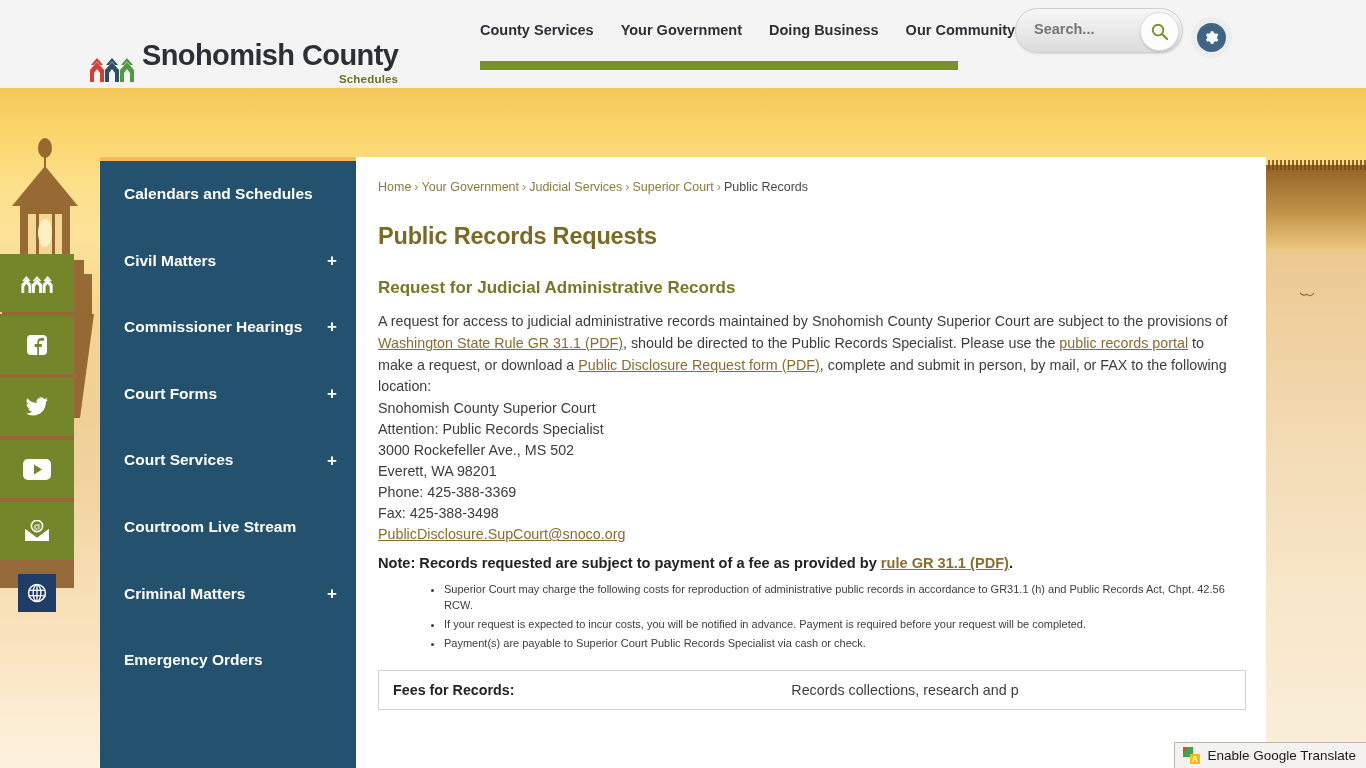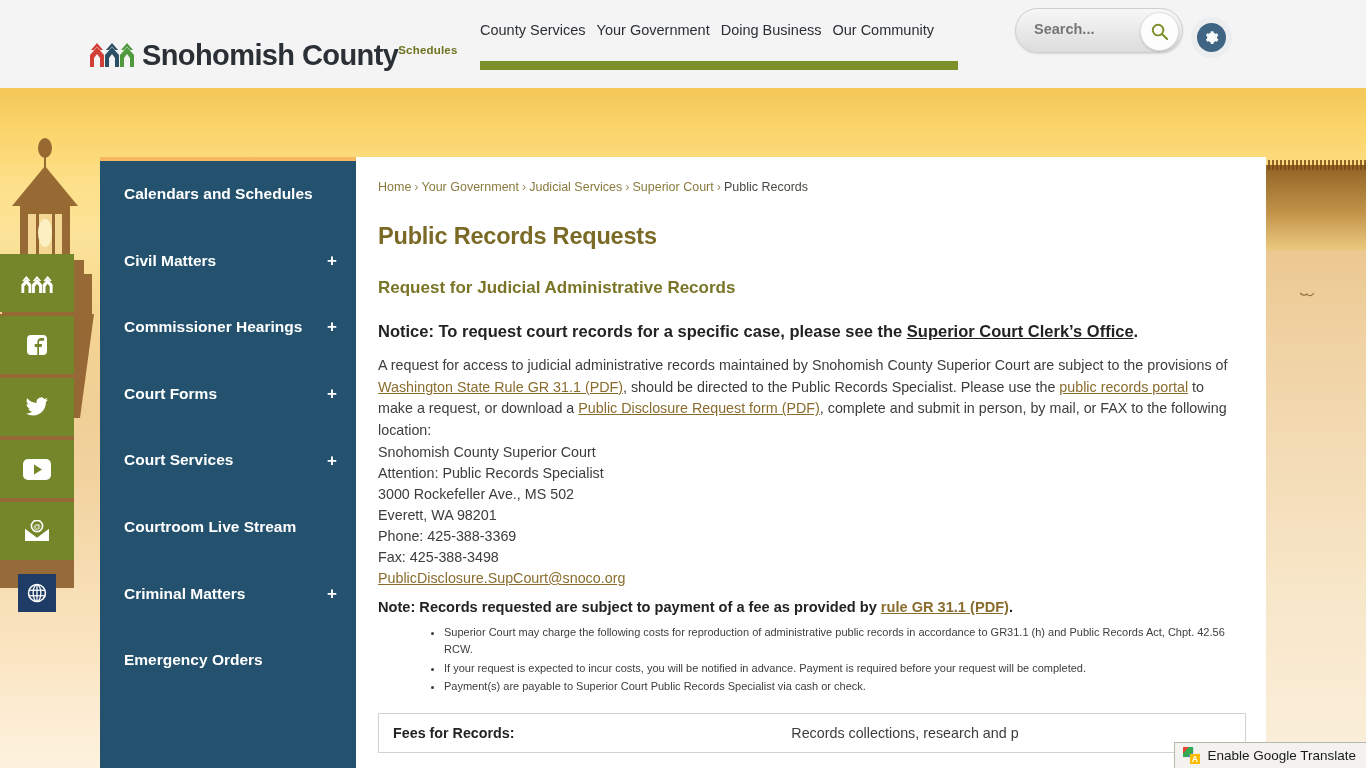--- a/index.html
+++ b/index.html
@@ -59,34 +59,34 @@
     position: absolute; left: 0; top: 88px; width: 110px; height: 500px; z-index: 1;
   }
 
   
   #header {
     position: absolute; left: 0; top: 0; width: 1366px; height: 88px;
     background: #f4f4f4; z-index: 20;
   }
   #logo-wrap { position: absolute; left: 88px; top: 22px; display: flex; align-items: flex-end; }
   #logo-arrows { width: 48px; height: 28px; margin-right: 6px; margin-bottom: 3px; }
-  #logo-text-wrap { display: flex; flex-direction: row; margin-top: 19px; }
+  #logo-text-wrap { display: flex; flex-direction: column; margin-top: 19px; }
   #logo-title {
     font-size: 29px; font-weight: bold; color: #2b3036;
     letter-spacing: -0.6px; line-height: 1; white-space: nowrap;
   }
   #logo-sub {
     font-size: 11.5px; font-weight: bold; color: #6d7321;
     letter-spacing: .2px; text-align: right; margin-top: 3px;
   }
 
   #topnav {
     position: absolute; left: 480px; top: 22px; width: 478px;
   }
-  #topnav-items { display: flex; gap: 11px; font-size: 14.5px; font-weight: normal; color: #2b3036; }
+  #topnav-items { display: flex; gap: 27px; font-size: 14.5px; font-weight: bold; color: #2b3036; }
   #topnav-items > div { cursor: pointer; white-space: nowrap; }
   #topnav-bar {
     position: absolute; left: 0; top: 39px; width: 478px; height: 9px;
     background: #7b9028;
   }
 
   #searchbox {
     position: absolute; left: 1015px; top: 8px;
     width: 168px; height: 45px; border-radius: 23px;
     background: linear-gradient(to bottom, #f7f7f7, #dcdcdc);
@@ -364,21 +364,20 @@
 <div id="content">
 
   <div id="breadcrumb">
     <a>Home</a><span class="sep">›</span><a>Your Government</a><span class="sep">›</span><a>Judicial Services</a><span class="sep">›</span><a>Superior Court</a><span class="sep">›</span><span class="current">Public Records</span>
   </div>
 
   <h1 id="page-title">Public Records Requests</h1>
 
   <h2 id="h2-sub">Request for Judicial Administrative Records</h2>
 
-  <div id="notice"><span>Notice: To request court records for a specific case, please see the </span><a>Superior Court Clerk’s Office</a><span>.</span></div>
 
   <p id="para1"><span>A request for access to judicial administrative records maintained by Snohomish County Superior Court are subject to the provisions of </span><a class="olink">Washington State Rule GR 31.1 (PDF)</a><span>, should be directed to the Public Records Specialist. Please use the </span><a class="olink">public records portal</a><span> to make a request, or download a </span><a class="olink">Public Disclosure Request form (PDF)</a><span>, complete and submit in person, by mail, or FAX to the following location:</span></p>
 
   <div class="addr-line">Snohomish County Superior Court</div>
   <div class="addr-line">Attention: Public Records Specialist</div>
   <div class="addr-line">3000 Rockefeller Ave., MS 502</div>
   <div class="addr-line">Everett, WA 98201</div>
   <div class="addr-line">Phone: 425-388-3369</div>
   <div class="addr-line">Fax: 425-388-3498</div>
   <div class="addr-line"><a>PublicDisclosure.SupCourt@snoco.org</a></div>

